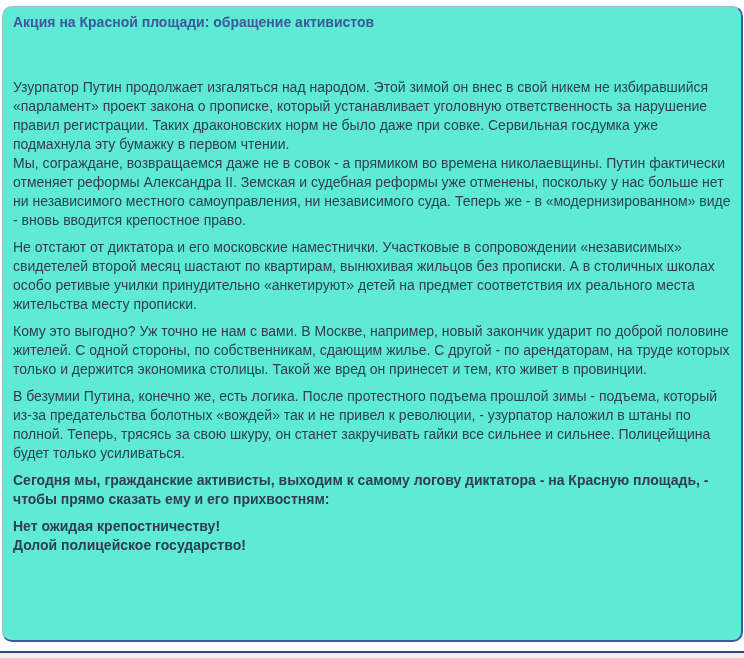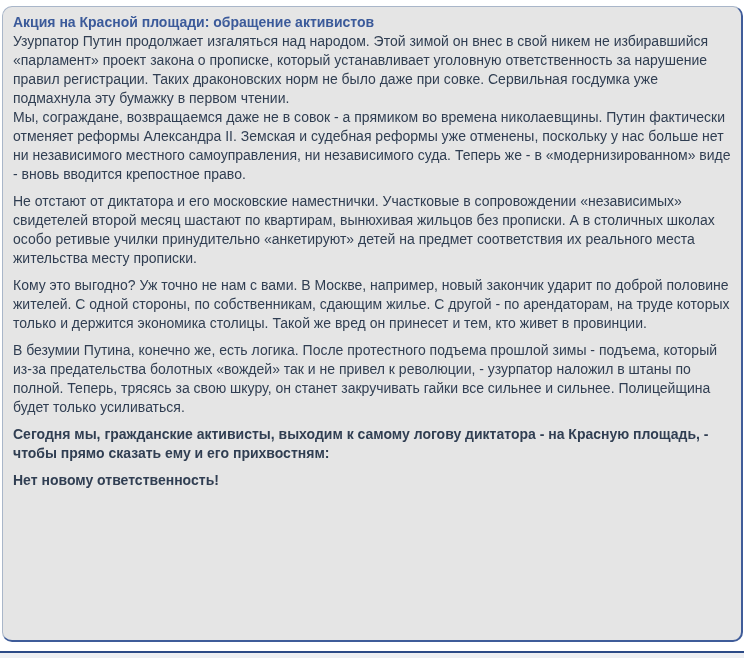--- a/index.html
+++ b/index.html
@@ -15,37 +15,37 @@
   body{
     width:744px;height:658px;position:relative;
     background:var(--c-background);
     font-family:"Liberation Sans","DejaVu Sans",sans-serif;
     color:var(--c-text);
     overflow:hidden;
   }
   .post-box{
     position:absolute;left:2px;top:6px;
     width:722px;height:627px;
-    background:#e5e5e5;
+    background:#5eead4;
     border-style:solid;
     border-width:1px 2px 2px 1px;
     border-color:var(--c-box-border-light) var(--c-box-border-dark) var(--c-box-border-dark) var(--c-box-border-light);
     border-radius:10px;
     padding:6px 6px 0 10px;
     overflow:hidden;
     font-size:14px;
     line-height:19px;
   }
   .title{
     font-size:14px;line-height:19px;font-weight:bold;
     color:var(--c-title);
     margin:0;padding:0;
   }
   .para{margin:0 0 8px 0;padding:0;}
-  .flow{margin-bottom:0;}
+  .flow{margin-bottom:0;margin-top:46px;}
   .bold{font-weight:bold;}
   .slogans div{margin:0;}
   .bottom-rule{
     position:absolute;left:0;top:651px;width:744px;height:2px;
     background:var(--c-bottom-rule);
   }
   .below-rule{
     position:absolute;left:0;top:653px;width:744px;height:5px;
     background:var(--c-below-rule-bg);
   }
@@ -55,19 +55,20 @@
 
 <div class="post-box">
   <h1 class="title">Акция на Красной площади: обращение активистов</h1>
   <p class="para flow">Узурпатор Путин продолжает изгаляться над народом. Этой зимой он внес в свой никем не избиравшийся «парламент» проект закона о прописке, который устанавливает уголовную ответственность за нарушение правил регистрации. Таких драконовских норм не было даже при совке. Сервильная госдумка уже подмахнула эту бумажку в первом чтении.</p>
   <p class="para">Мы, сограждане, возвращаемся даже не в совок - а прямиком во времена николаевщины. Путин фактически отменяет реформы Александра II. Земская и судебная реформы уже отменены, поскольку у нас больше нет ни независимого местного самоуправления, ни независимого суда. Теперь же - в «модернизированном» виде - вновь вводится крепостное право.</p>
   <p class="para">Не отстают от диктатора и его московские наместнички. Участковые в сопровождении «независимых» свидетелей второй месяц шастают по квартирам, вынюхивая жильцов без прописки. А в столичных школах особо ретивые училки принудительно «анкетируют» детей на предмет соответствия их реального места жительства месту прописки.</p>
   <p class="para">Кому это выгодно? Уж точно не нам с вами. В Москве, например, новый закончик ударит по доброй половине жителей. С одной стороны, по собственникам, сдающим жилье. С другой - по арендаторам, на труде которых только и держится экономика столицы. Такой же вред он принесет и тем, кто живет в провинции.</p>
   <p class="para">В безумии Путина, конечно же, есть логика. После протестного подъема прошлой зимы - подъема, который из-за предательства болотных «вождей» так и не привел к революции, - узурпатор наложил в штаны по полной. Теперь, трясясь за свою шкуру, он станет закручивать гайки все сильнее и сильнее. Полицейщина будет только усиливаться.</p>
   <p class="para bold">Сегодня мы, гражданские активисты, выходим к самому логову диктатора - на Красную площадь, - чтобы прямо сказать ему и его прихвостням:</p>
   <div class="para bold slogans">
-    <div>Нет новому ответственность!</div>
+    <div>Нет ожидая крепостничеству!</div>
+    <div>Долой полицейское государство!</div>
 
   </div>
 </div>
 
 <div class="bottom-rule"></div>
 <div class="below-rule"></div>
 
 </body></html>

